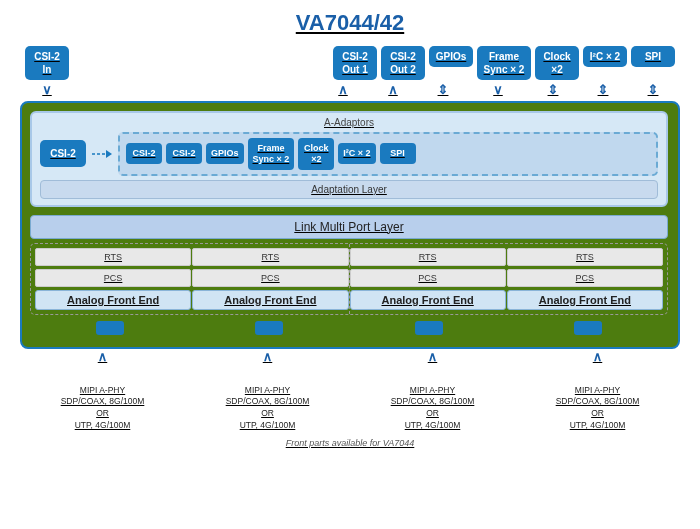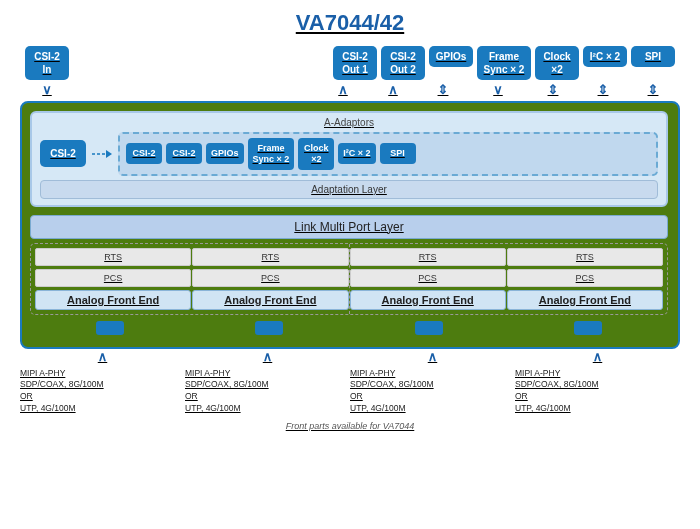--- a/index.html
+++ b/index.html
@@ -237,23 +237,24 @@
 
     .bottom-labels {
       display: flex;
       justify-content: space-around;
       margin-bottom: 6px;
     }
 
     .bottom-label {
       font-size: 8.5px;
       color: #222;
-      text-align: left;
+      text-align: center;
       width: 25%;
       line-height: 1.4;
+      margin-top: 17px;
     }
 
     .footnote {
       text-align: center;
       font-size: 9px;
       color: #555;
       font-style: italic;
     }
   </style>
 </head>

